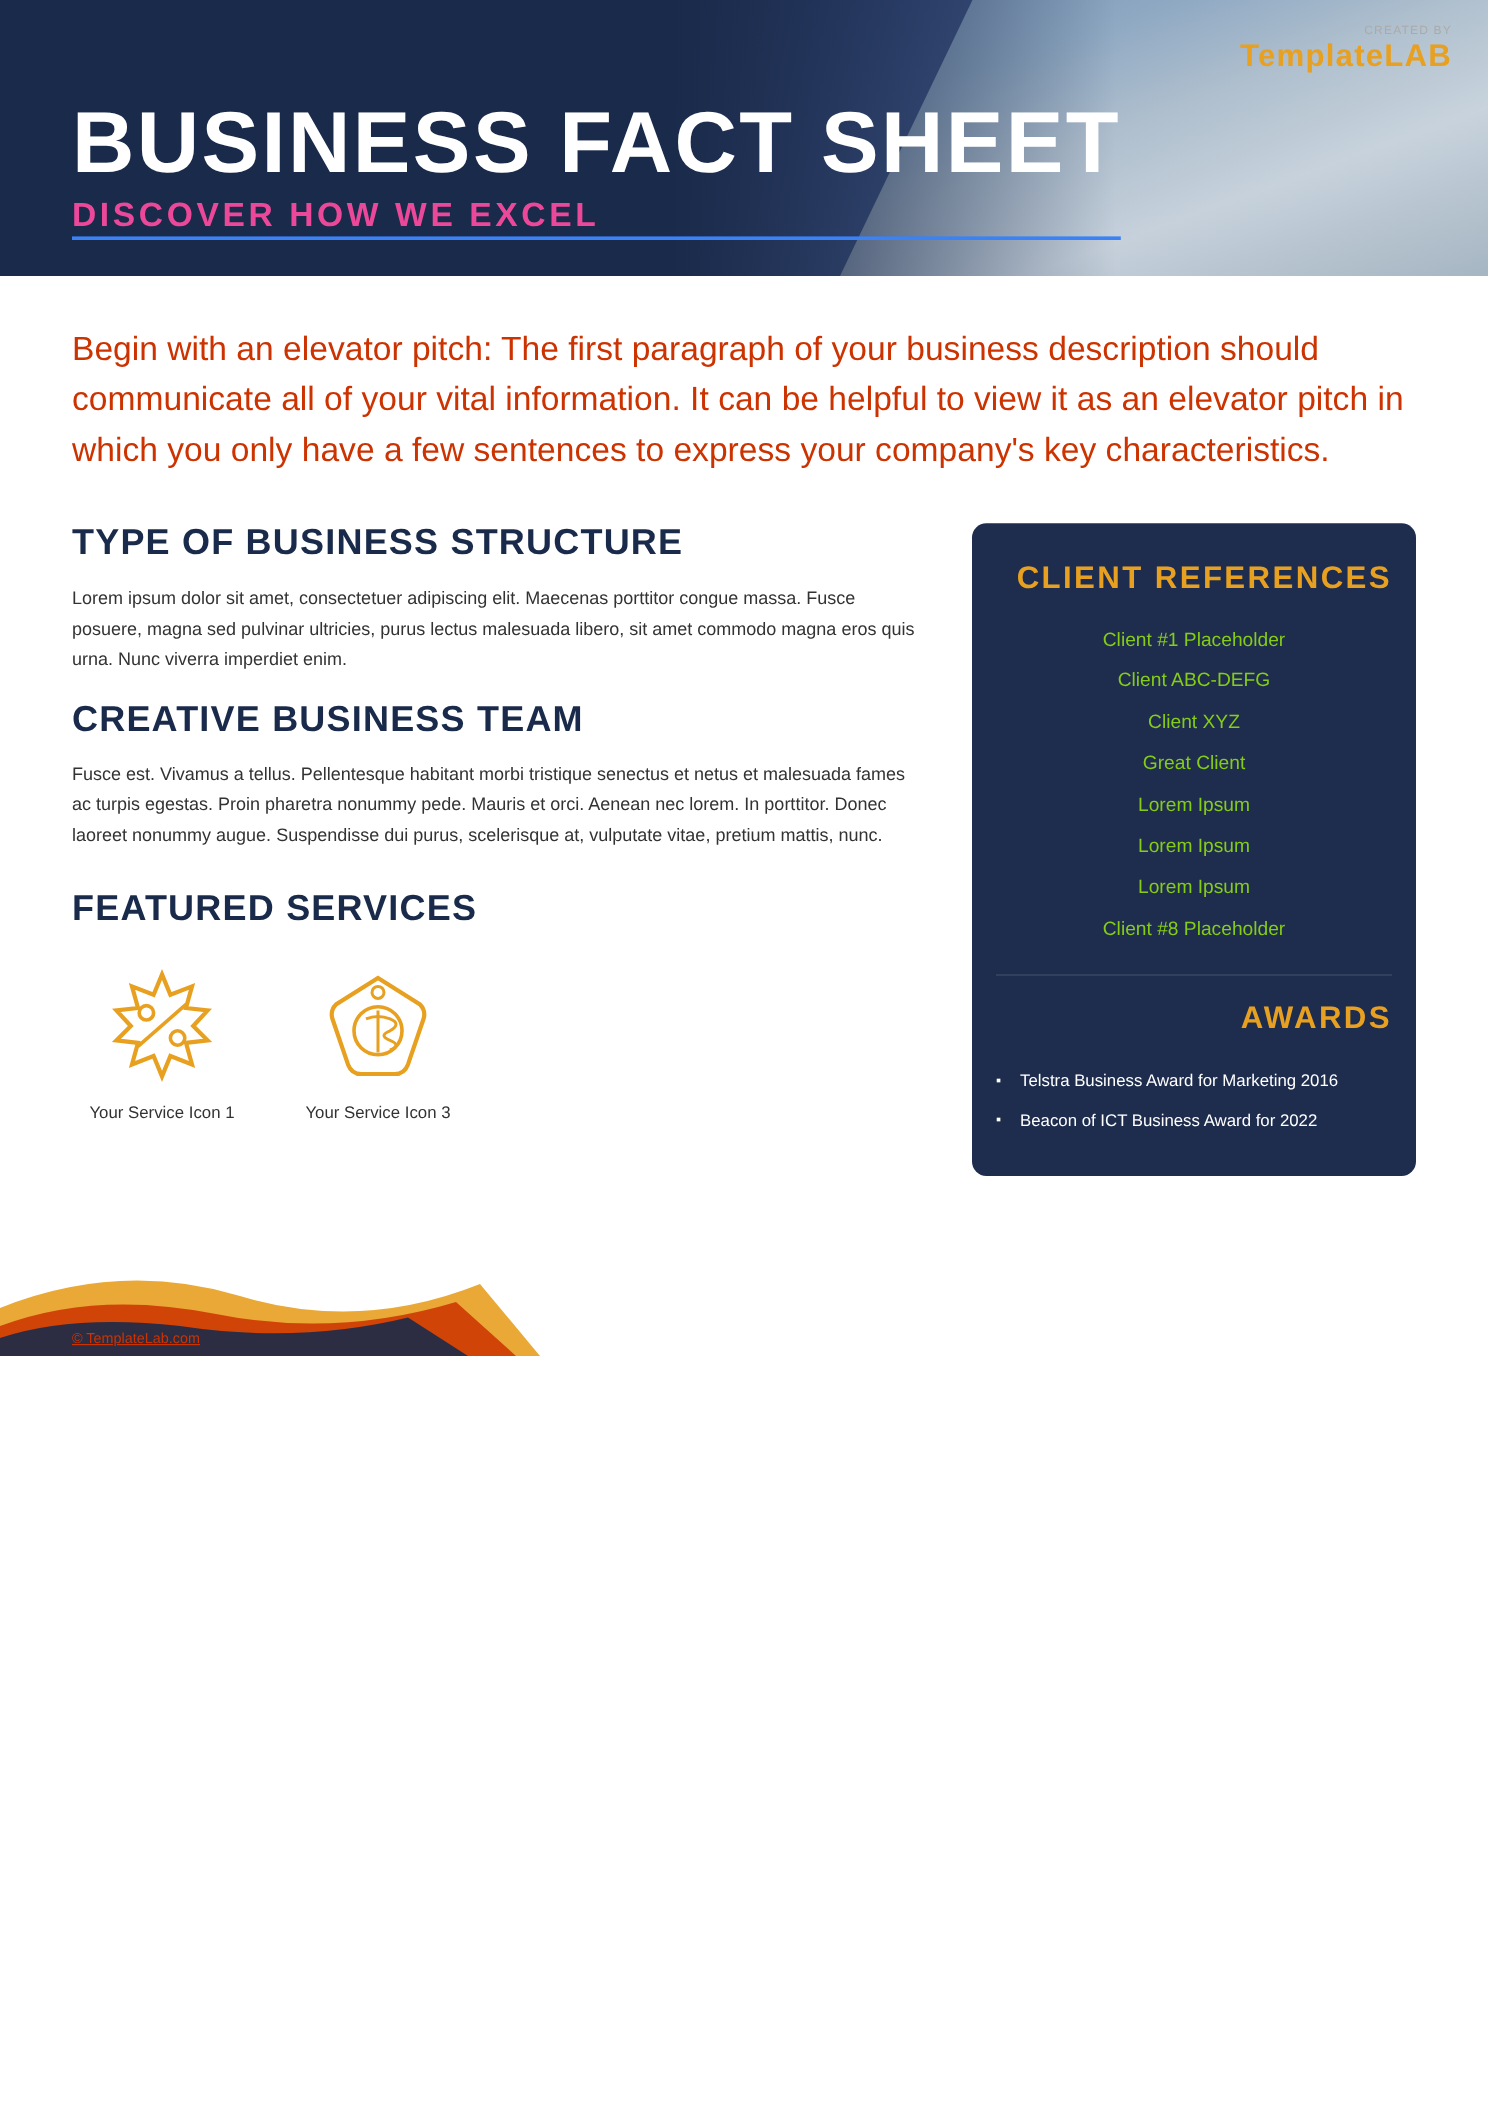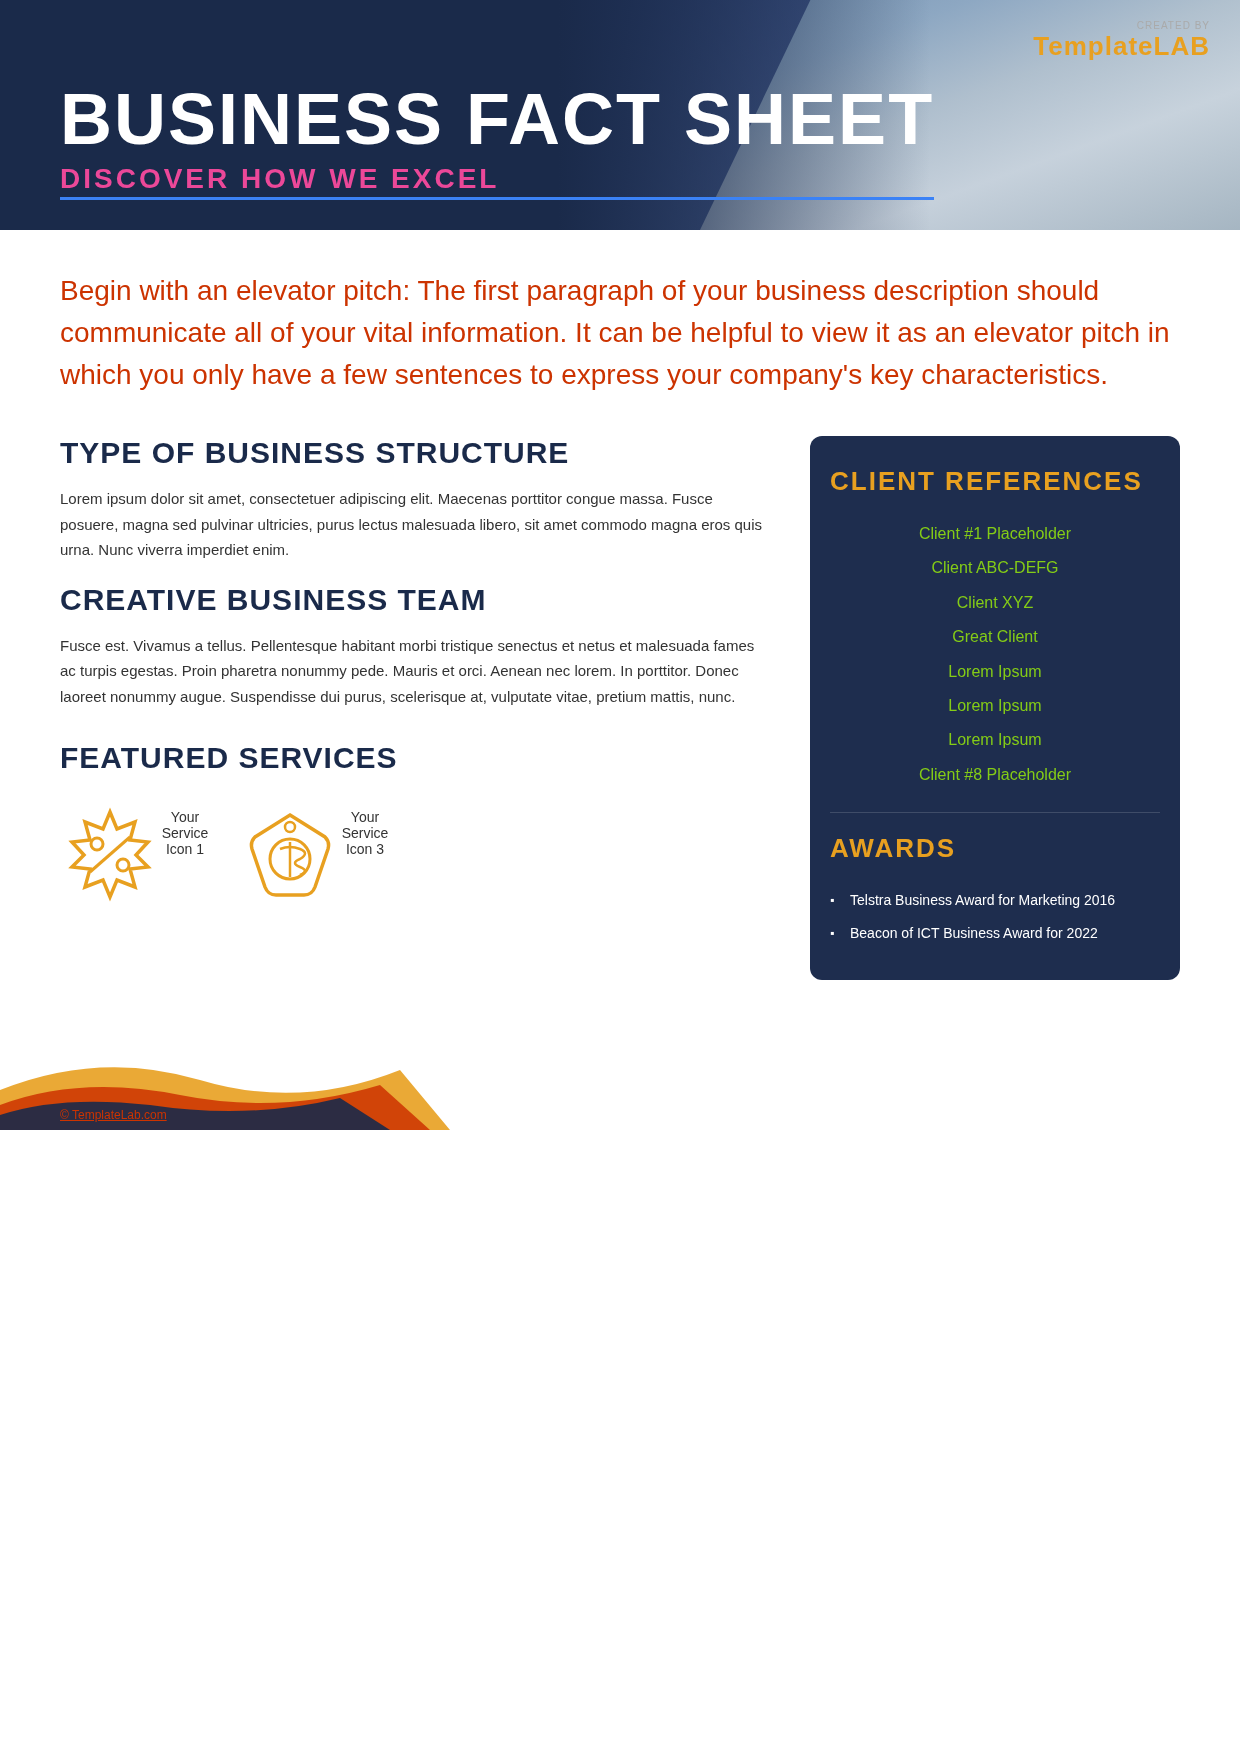--- a/index.html
+++ b/index.html
@@ -147,22 +147,22 @@
       margin-top: 32px;
       margin-bottom: 24px;
     }
     .services-icons {
       display: flex;
       gap: 30px;
       margin-bottom: 10px;
     }
     .service-icon-block {
       display: flex;
-      flex-direction: row;
-      align-items: flex-start;
+      flex-direction: column;
+      align-items: center;
       width: 150px;
     }
     .service-icon-img {
       width: 120px;
       height: 110px;
       display: flex;
       align-items: center;
       justify-content: center;
     }
     .service-icon-label {
@@ -186,21 +186,21 @@
       color: #fff;
       margin-top: 0;
     }
 
     .box-section-title {
       font-size: 26px;
       font-weight: 700;
       color: #e8a020;
       text-transform: uppercase;
       letter-spacing: 2px;
-      text-align: left;
+      text-align: right;
       margin-bottom: 20px;
     }
 
     .client-list {
       list-style: none;
       text-align: center;
       margin-bottom: 10px;
     }
     .client-list li {
       font-size: 16px;

